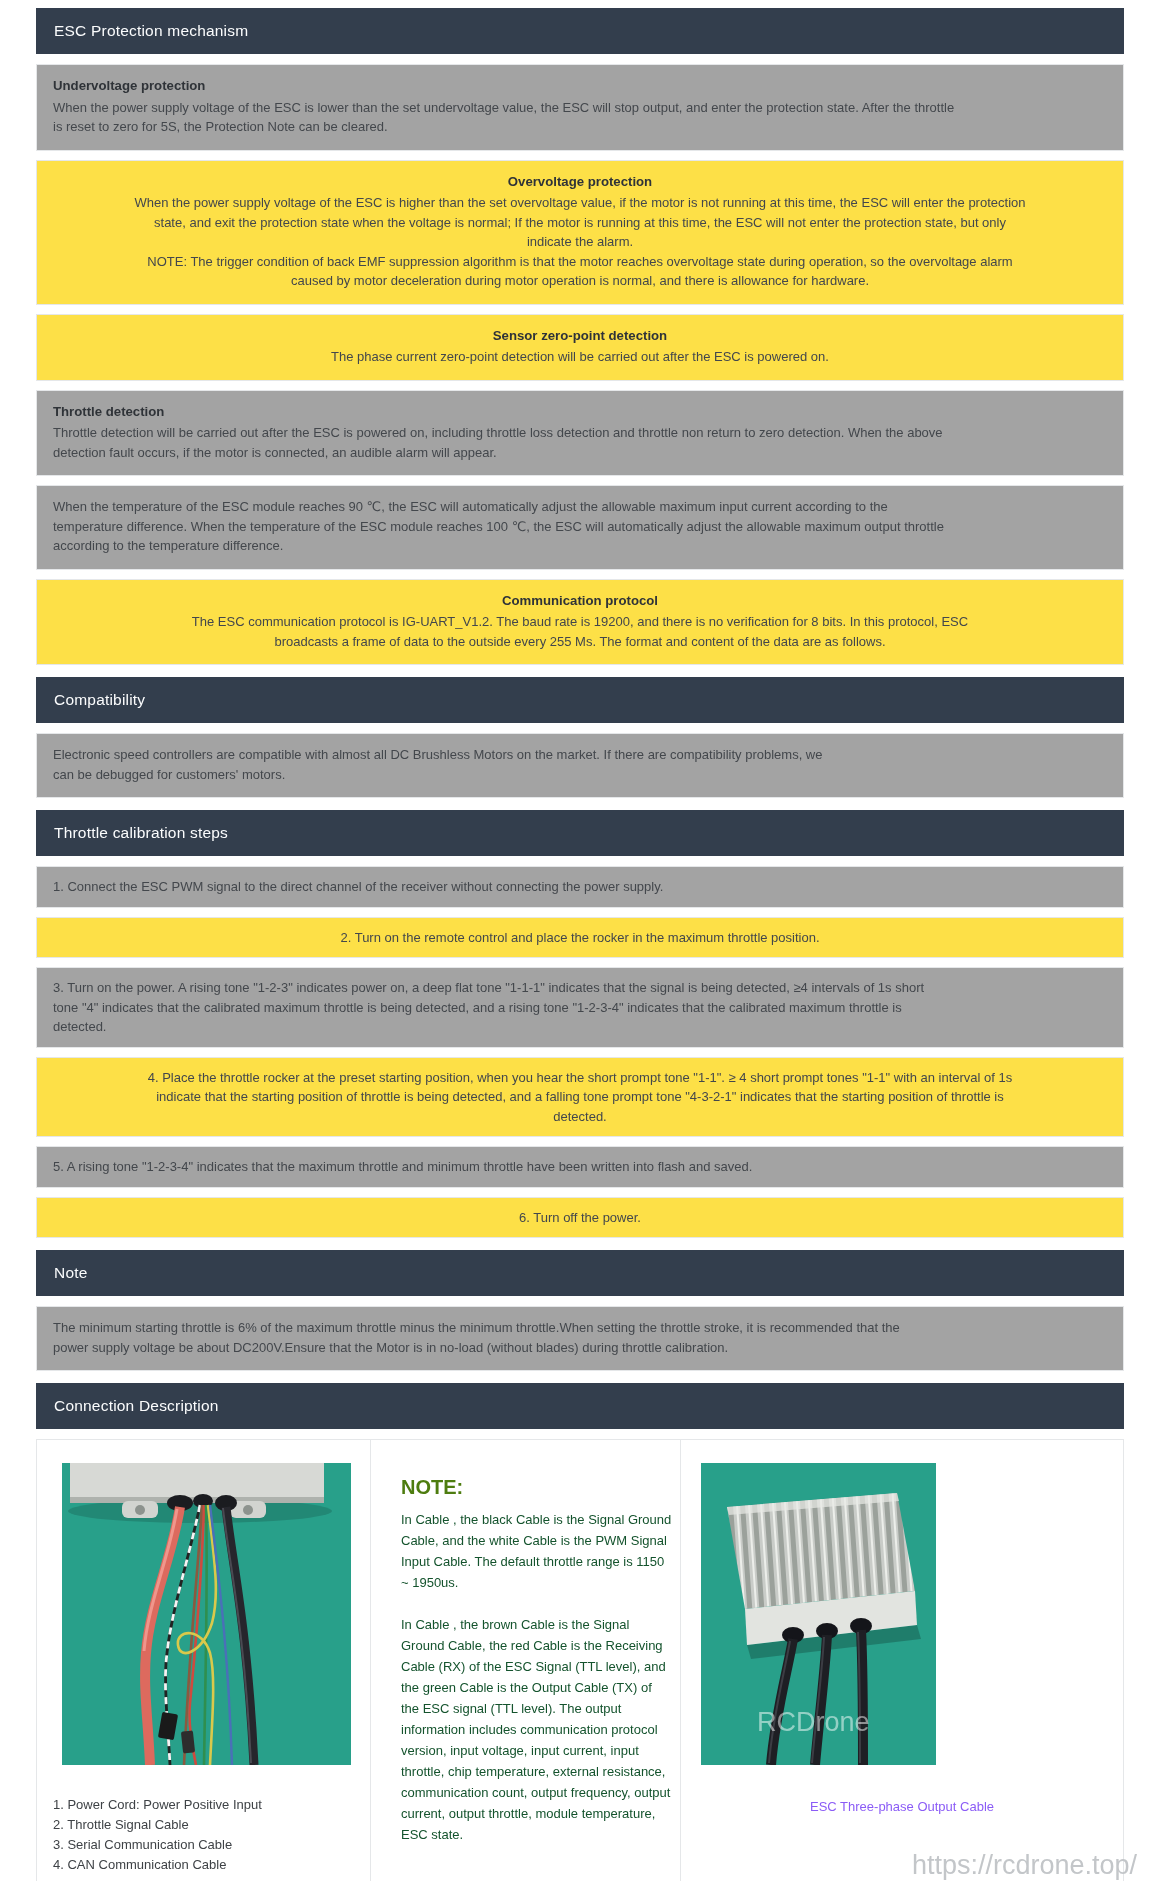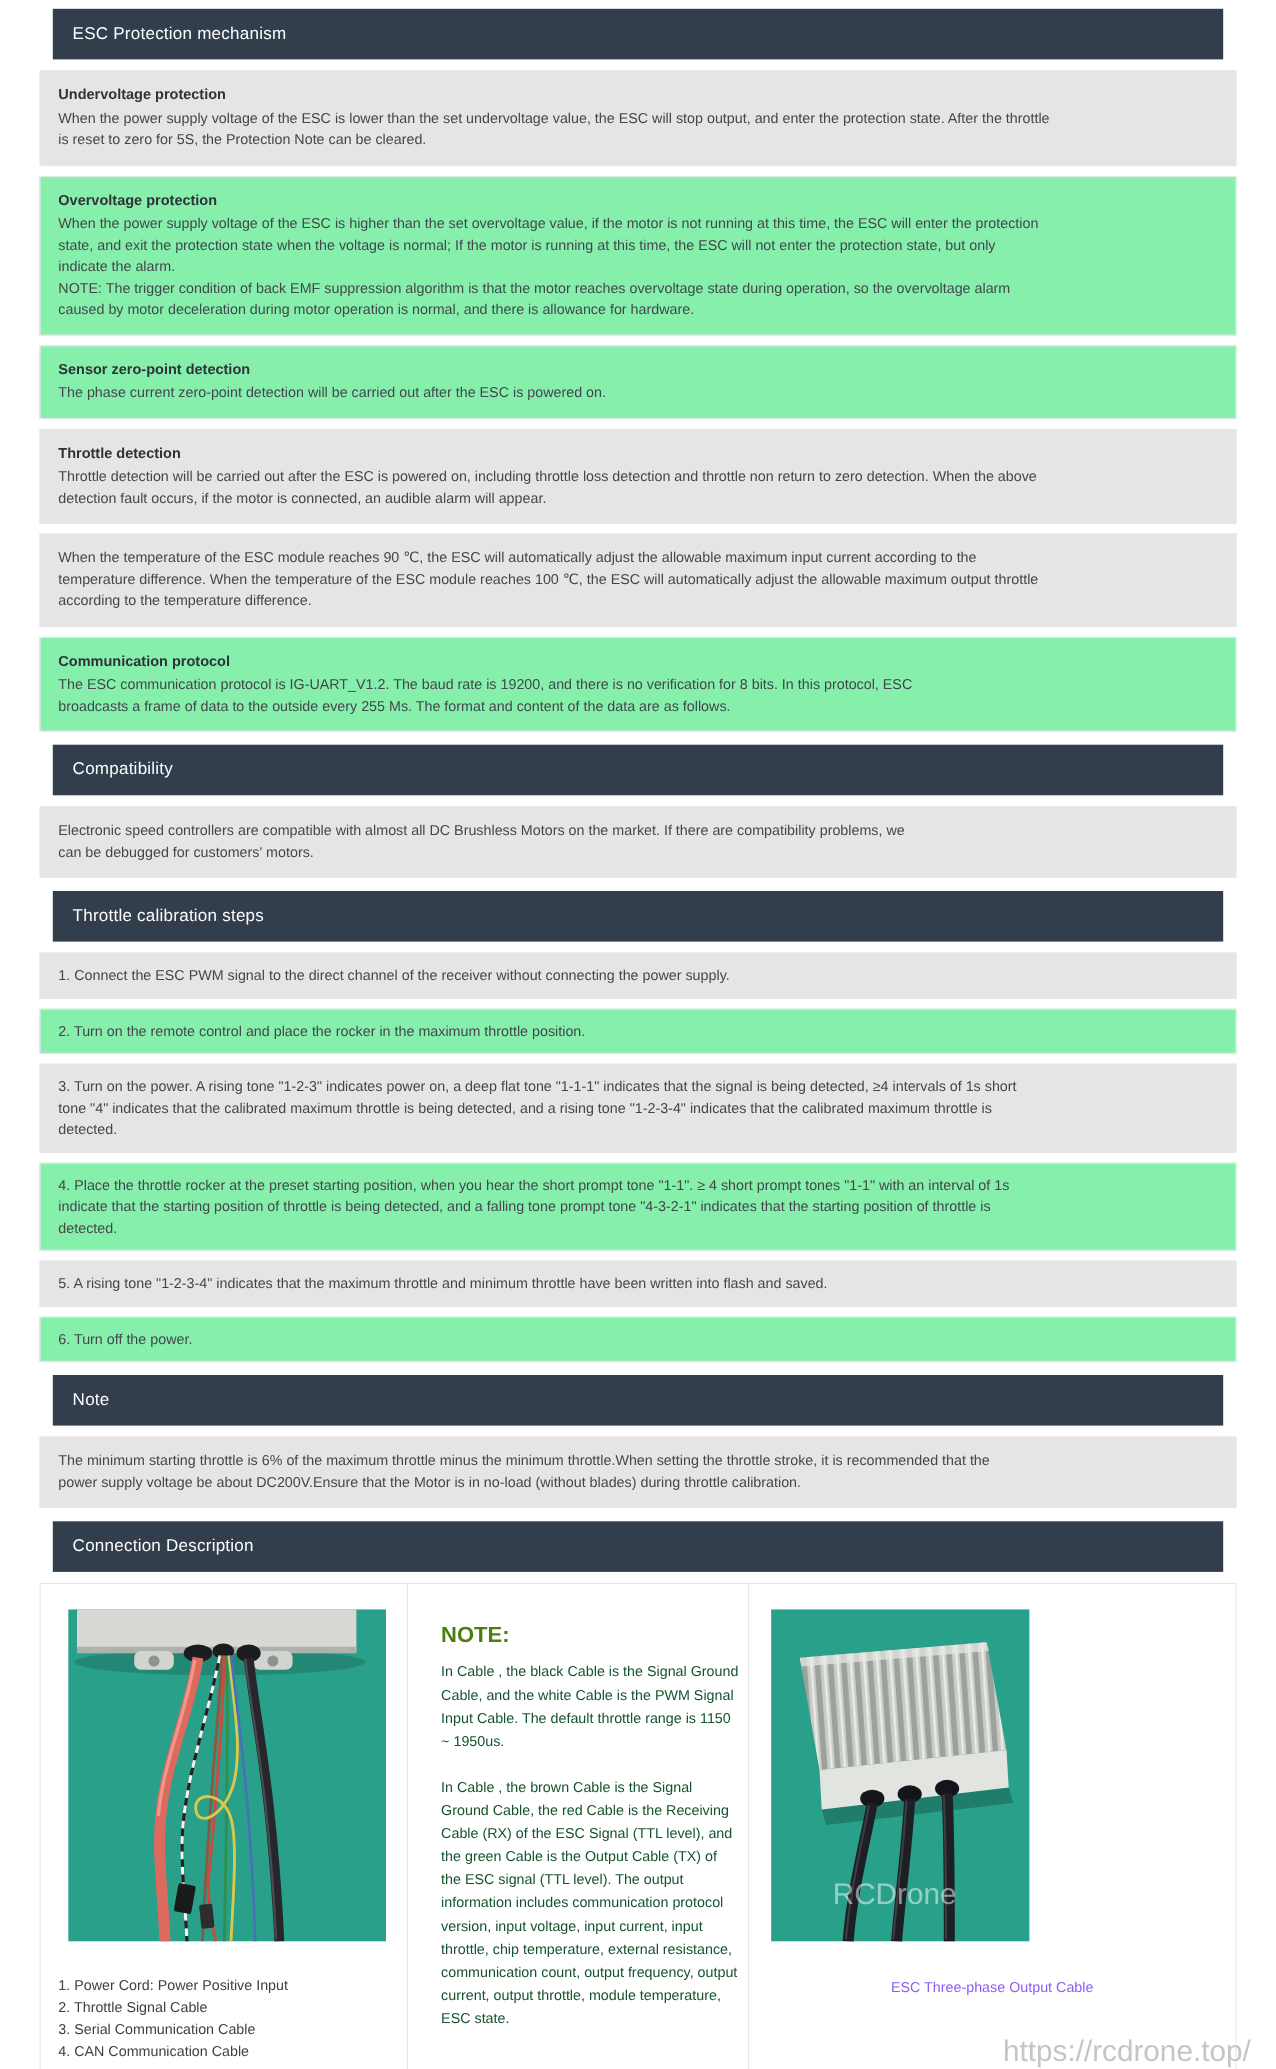--- a/index.html
+++ b/index.html
@@ -7,30 +7,30 @@
     width:1160px; min-height:1881px;
     font-family:"Liberation Sans","DejaVu Sans",sans-serif;
     color:#43474c;
   }
   .page { padding:8px 36px 4px; box-sizing:border-box; }
 
   .bar {
     height:46px; display:flex; align-items:center;
     background:#333e4d; color:#fbfcfd;
     font-size:15.5px; letter-spacing:.2px;
-    padding:0 18px; margin:12px 12px 10px;
+    padding:0 18px; margin:12px 0 10px;
   }
   .bar.first { margin-top:0; }
 
   .card {
-    border:1px solid #e5e7e9; background:#e5e5e5;
+    border:1px solid #e5e7e9; background:#a3a3a3;
     padding:11px 16px 13px; margin-bottom:9px;
     font-size:13px; line-height:19.5px; color:#43474c;
   }
-  .card.alt { background:#86efac; }
+  .card.alt { background:#fde047;text-align:center; }
   .card-title { font-weight:700; color:#2f3338; font-size:13.2px; margin-bottom:2px; }
   .prewrap { white-space:pre-line; }
   .step { padding:10px 16px; }
 
   
   .conn { display:flex; border:1px solid #e5e7e9; min-height:482px; background:#fff; }
   .conn-left  { width:334px; border-right:1px solid #e5e7e9; padding:23px 18px 0 16px; box-sizing:border-box; }
   .conn-mid   { width:310px; border-right:1px solid #e5e7e9; padding:36px 8px 0 30px; box-sizing:border-box; }
   .conn-right { flex:1; padding:23px 0 0 20px; box-sizing:border-box; position:relative; }
 

